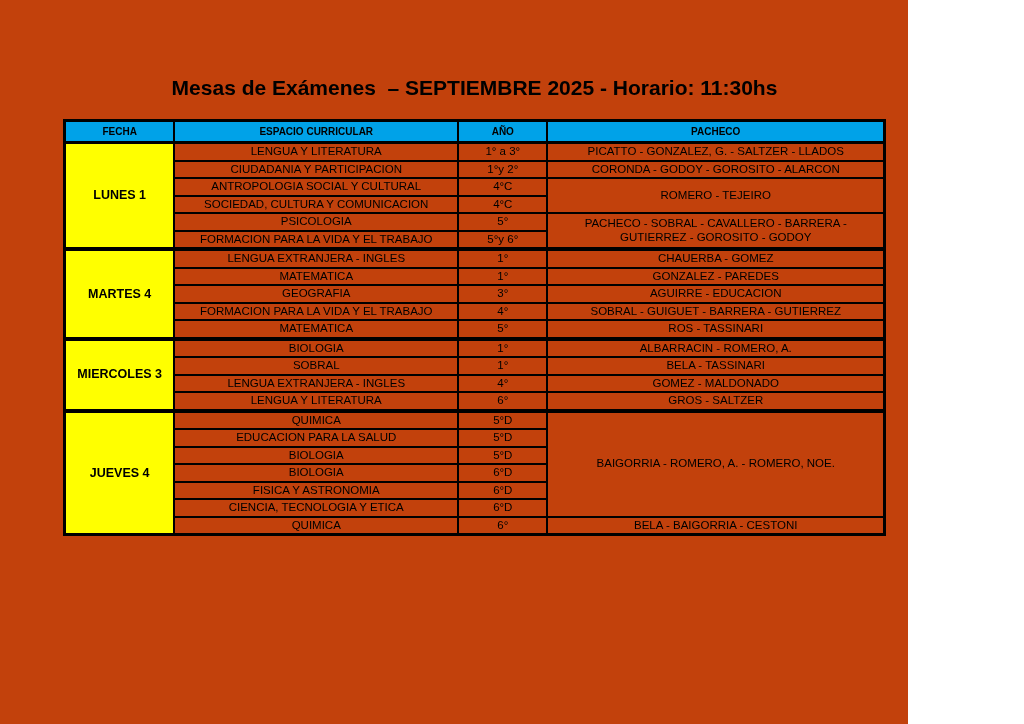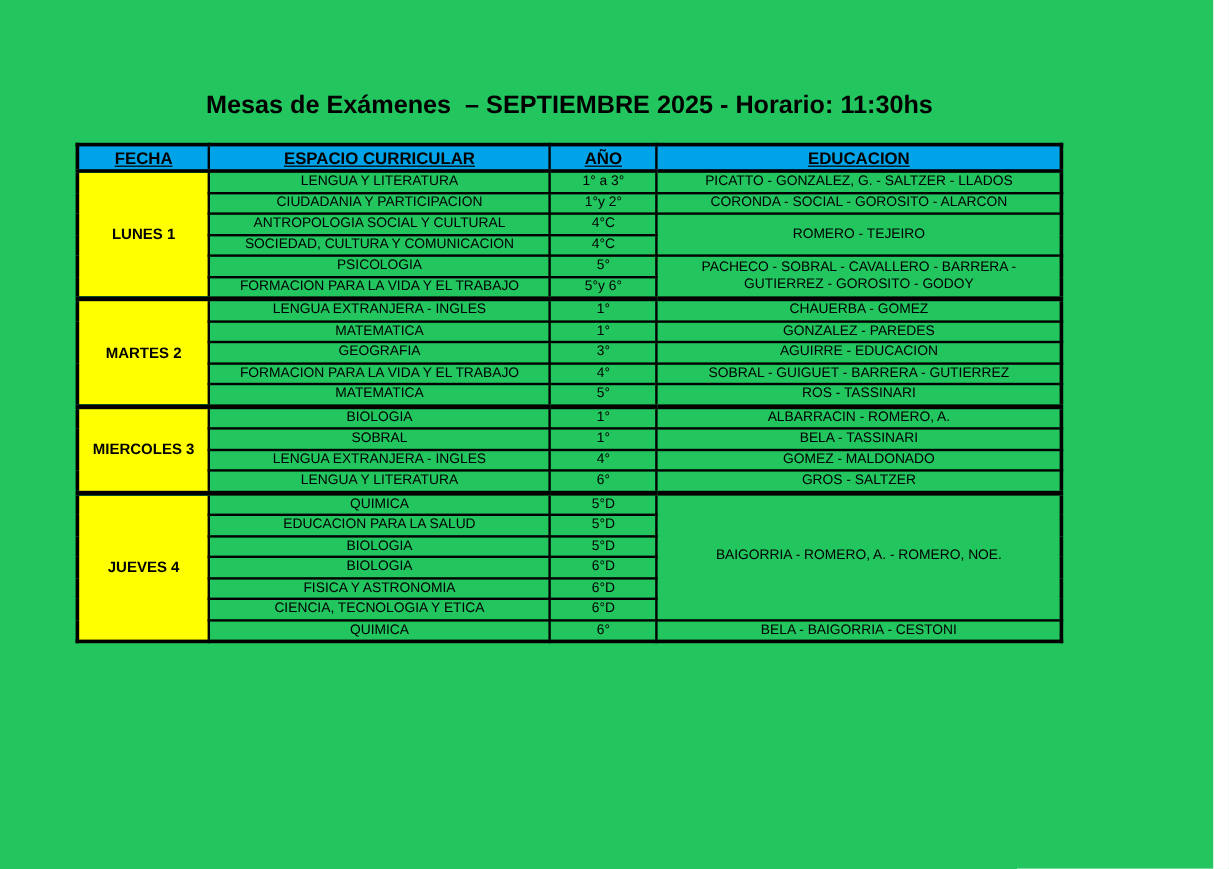--- a/index.html
+++ b/index.html
@@ -3,23 +3,23 @@
 <meta charset="utf-8">
 <style>
   html, body {
     margin: 0;
     padding: 0;
     background: #ffffff;
     font-family: "Liberation Sans", "DejaVu Sans", sans-serif;
   }
   .page {
     position: relative;
-    width: 1011px;
+    width: 908px;
     height: 724px;
-    background: #22c55e;
+    background: #c2410c;
     overflow: hidden;
   }
   .title {
     position: absolute;
     left: 63px;
     top: 76px;
     width: 823px;
     text-align: center;
     font-size: 21px;
     font-weight: bold;
@@ -33,27 +33,26 @@
     top: 119px;
     width: 823px;
     border-collapse: collapse;
     table-layout: fixed;
     border: 3px solid #000000;
   }
   table.schedule th {
     background: #00A2E8;
     border: 2px solid #000000;
     border-bottom: 3px solid #000000;
-    font-size: 14px;
+    font-size: 10px;
     font-weight: bold;
     color: #000000;
     height: 17px;
     padding: 1px 2px;
     text-align: center;
-    text-decoration: underline;
   }
   table.schedule td {
     border: 2px solid #000000;
     font-size: 11.5px;
     color: #000000;
     height: 13.5px;
     line-height: 1.15;
     padding: 1px 3px;
     text-align: center;
     vertical-align: middle;
@@ -89,35 +88,35 @@
       <col class="c-fecha">
         <col class="c-espacio">
         <col class="c-anio">
         <col class="c-docentes">
     </colgroup>
     <thead>
       <tr>
         <th>FECHA</th>
         <th>ESPACIO CURRICULAR</th>
         <th>AÑO</th>
-        <th>EDUCACION</th>
+        <th>PACHECO</th>
       </tr>
     </thead>
     <tbody>
 
       <tr>
         <td class="day" rowspan="6">LUNES 1</td>
         <td>LENGUA Y LITERATURA</td>
         <td>1° a 3°</td>
         <td class="docentes-wrap">PICATTO - GONZALEZ, G. - SALTZER - LLADOS</td>
       </tr>
       <tr>
         <td>CIUDADANIA Y PARTICIPACION</td>
         <td>1°y 2°</td>
-        <td class="docentes-wrap">CORONDA - SOCIAL - GOROSITO - ALARCON</td>
+        <td class="docentes-wrap">CORONDA - GODOY - GOROSITO - ALARCON</td>
       </tr>
       <tr>
         <td>ANTROPOLOGIA SOCIAL Y CULTURAL</td>
         <td>4°C</td>
         <td class="docentes-wrap" rowspan="2">ROMERO - TEJEIRO</td>
       </tr>
       <tr>
         <td>SOCIEDAD, CULTURA Y COMUNICACION</td>
         <td>4°C</td>
       </tr>
@@ -125,21 +124,21 @@
         <td>PSICOLOGIA</td>
         <td>5°</td>
         <td class="docentes-wrap" rowspan="2">PACHECO - SOBRAL - CAVALLERO - BARRERA - GUTIERREZ - GOROSITO - GODOY</td>
       </tr>
       <tr>
         <td>FORMACION PARA LA VIDA Y EL TRABAJO</td>
         <td>5°y 6°</td>
       </tr>
 
       <tr class="block-start">
-        <td class="day" rowspan="5">MARTES 2</td>
+        <td class="day" rowspan="5">MARTES 4</td>
         <td>LENGUA EXTRANJERA - INGLES</td>
         <td>1°</td>
         <td class="docentes-wrap">CHAUERBA - GOMEZ</td>
       </tr>
       <tr>
         <td>MATEMATICA</td>
         <td>1°</td>
         <td class="docentes-wrap">GONZALEZ - PAREDES</td>
       </tr>
       <tr>

